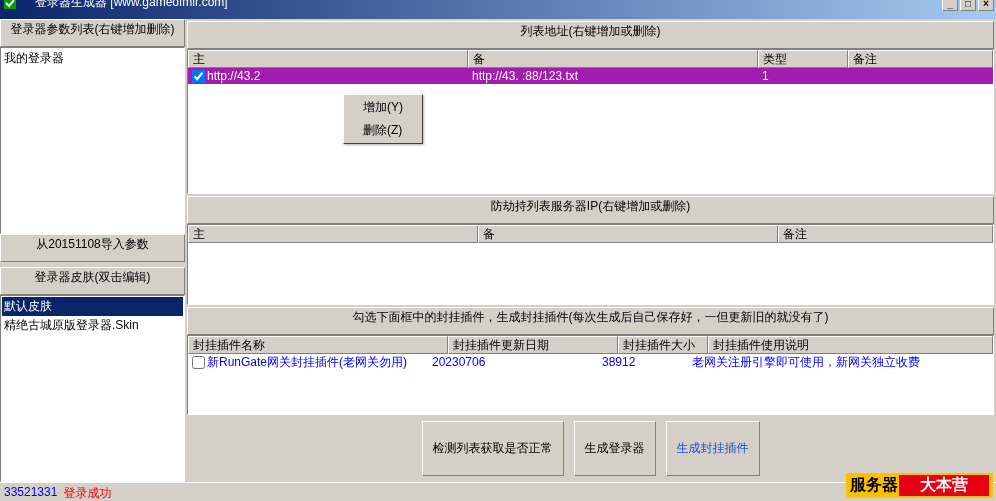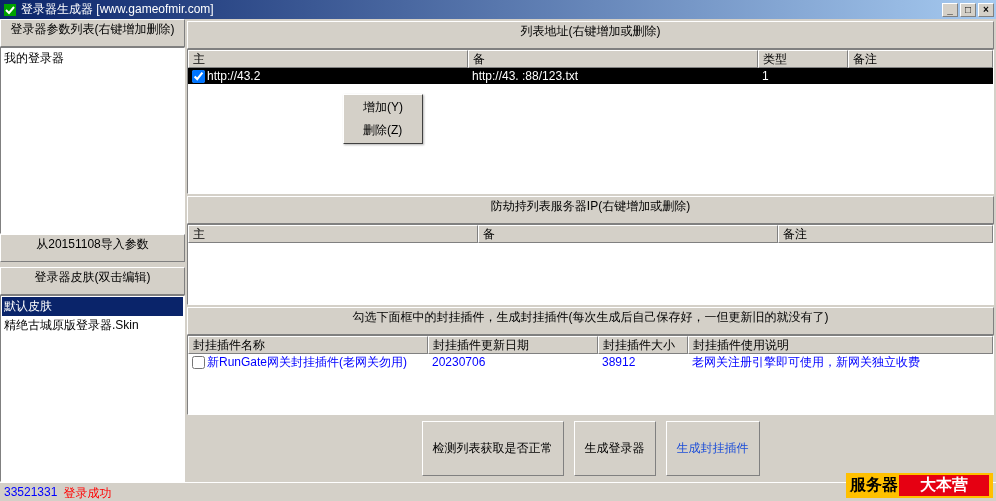--- a/index.html
+++ b/index.html
@@ -1,39 +1,39 @@
 <!DOCTYPE html>
 <html><head>
 <meta charset="utf-8">
 <style>
 * { box-sizing: border-box; margin: 0; padding: 0; }
 body { font-family: "SimSun", "宋体", sans-serif; font-size: 12px; background: #d4d0c8; width: 996px; height: 501px; overflow: hidden; position: relative; }
 
-.titlebar { height: 19px; background: linear-gradient(to right, #0a246a, #a6caf0); color: #fff; display: flex; align-items: center; padding: 8px 2px; }
+.titlebar { height: 19px; background: linear-gradient(to right, #0a246a, #a6caf0); color: #fff; display: flex; align-items: flex-end; padding: 8px 2px; gap: 14px; }
 .titlebar .icon { width: 16px; height: 16px; display: inline-block; margin-right: 3px; }
 .titlebar .title { flex: 1; font-size: 12px; }
 .titlebar .win-btns { display: flex; gap: 2px; }
 .titlebar .win-btn { width: 16px; height: 14px; background: #d4d0c8; border: 1px solid; border-color: #fff #808080 #808080 #fff; font-size: 10px; line-height: 11px; text-align: center; color: #000; cursor: pointer; font-family: "Marlett", sans-serif; font-weight: bold; }
 
 .main { display: flex; height: 463px; }
 .sidebar { width: 185px; display: flex; flex-direction: column; }
 .content { flex: 1; display: flex; flex-direction: column; padding: 2px; }
 
 .panel-header { background: #d4d0c8; border-top: 1px solid #fff; border-left: 1px solid #fff; border-bottom: 1px solid #808080; border-right: 1px solid #808080; height: 28px; text-align: center; line-height: 18px; font-size: 12px; }
 
 .listbox { background: #fff; border: 1px solid; border-color: #808080 #fff #fff #808080; flex: 1; padding: 1px; overflow: hidden; }
 .listbox-item { padding: 1px 2px; cursor: pointer; }
 .listbox-item.selected { background: #0a246a; color: #fff; }
 
 .th-row { display: flex; background: #d4d0c8; }
 .th-cell { border-top: 1px solid #fff; border-left: 1px solid #fff; border-bottom: 1px solid #808080; border-right: 1px solid #808080; height: 18px; line-height: 16px; padding: 0 4px; overflow: hidden; white-space: nowrap; }
 
 .grid-body { background: #fff; border: 1px solid; border-color: #808080 #fff #fff #808080; flex: 1; overflow: hidden; position: relative; }
 .grid-row { display: flex; height: 16px; }
-.grid-row.selected { background: #000000; color: #fff; }
+.grid-row.selected { background: #a21caf; color: #fff; }
 .grid-cell { padding: 0 4px; overflow: hidden; white-space: nowrap; line-height: 16px; }
 .grid-cell input[type="checkbox"] { vertical-align: middle; margin-right: 2px; }
 
 .section { display: flex; flex-direction: column; margin-bottom: 2px; }
 
 .context-menu { position: absolute; background: #d4d0c8; border: 1px solid; border-color: #fff #404040 #404040 #fff; padding: 1px; z-index: 100; box-shadow: 1px 1px 2px rgba(0,0,0,0.3); margin-top: 8px; }
 .context-menu-item { padding: 3px 18px; cursor: pointer; white-space: nowrap; }
 
 .btn { background: #d4d0c8; border: 1px solid; border-color: #fff #808080 #808080 #fff; padding: 18px 10px; cursor: pointer; font-size: 12px; font-family: inherit; }
 .btn:disabled { color: #1d4ed8; cursor: default; }
@@ -119,21 +119,21 @@
           <div class="th-cell" style="width:300px">备</div>
           <div class="th-cell" style="flex:1">备注</div>
         </div>
       </div>
     </div>
 
     <div class="section" style="flex:1">
       <div class="panel-header">勾选下面框中的封挂插件，生成封挂插件(每次生成后自己保存好，一但更新旧的就没有了)</div>
       <div class="grid-body">
         <div class="th-row">
-          <div class="th-cell" style="width:240px">封挂插件名称</div>
+          <div class="th-cell" style="width:260px">封挂插件名称</div>
           <div class="th-cell" style="width:170px">封挂插件更新日期</div>
           <div class="th-cell" style="width:90px">封挂插件大小</div>
           <div class="th-cell" style="flex:1">封挂插件使用说明</div>
         </div>
         <div class="grid-row">
           <div class="grid-cell" style="width:240px">
             <input type="checkbox" class="checkbox" style=""><span class="blue-link">新RunGate网关封挂插件(老网关勿用)</span>
           </div>
           <div class="grid-cell blue-text" style="width:170px">20230706</div>
           <div class="grid-cell blue-text" style="width:90px">38912</div>

